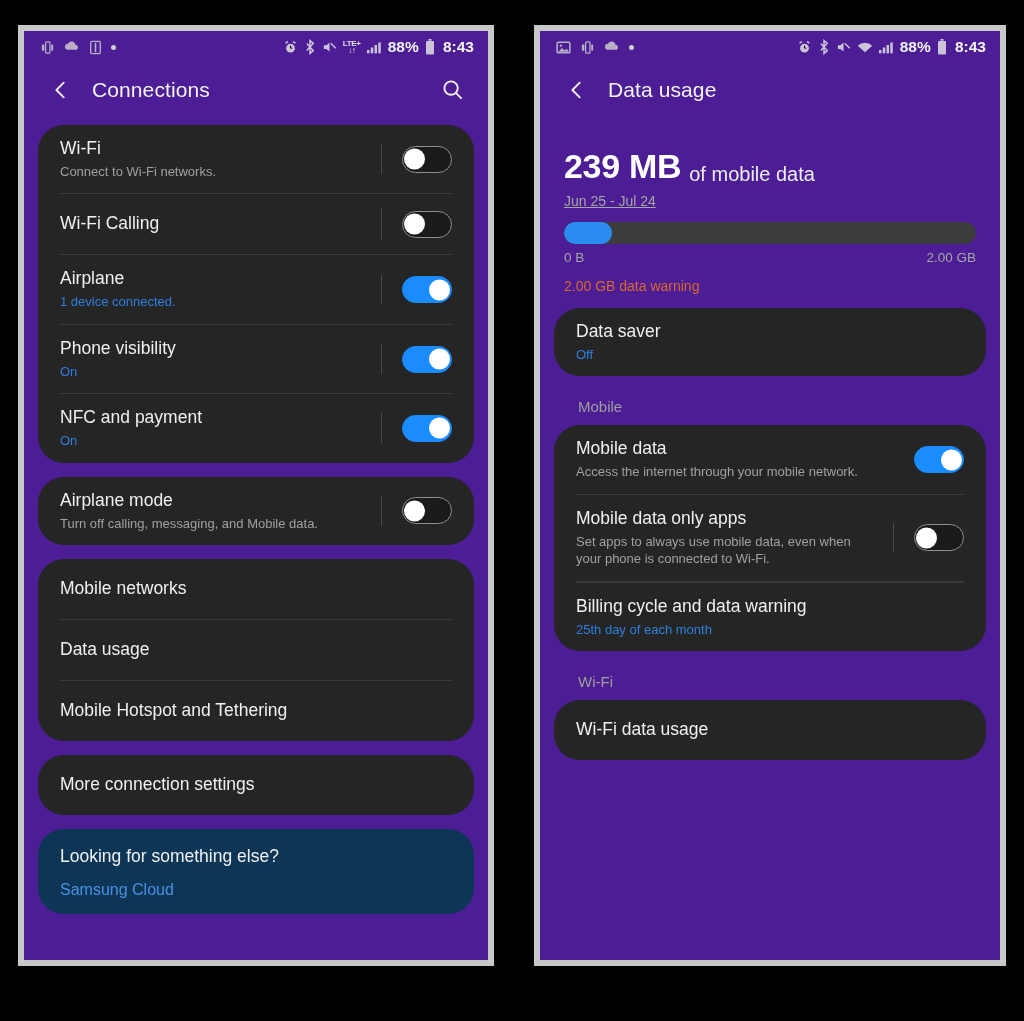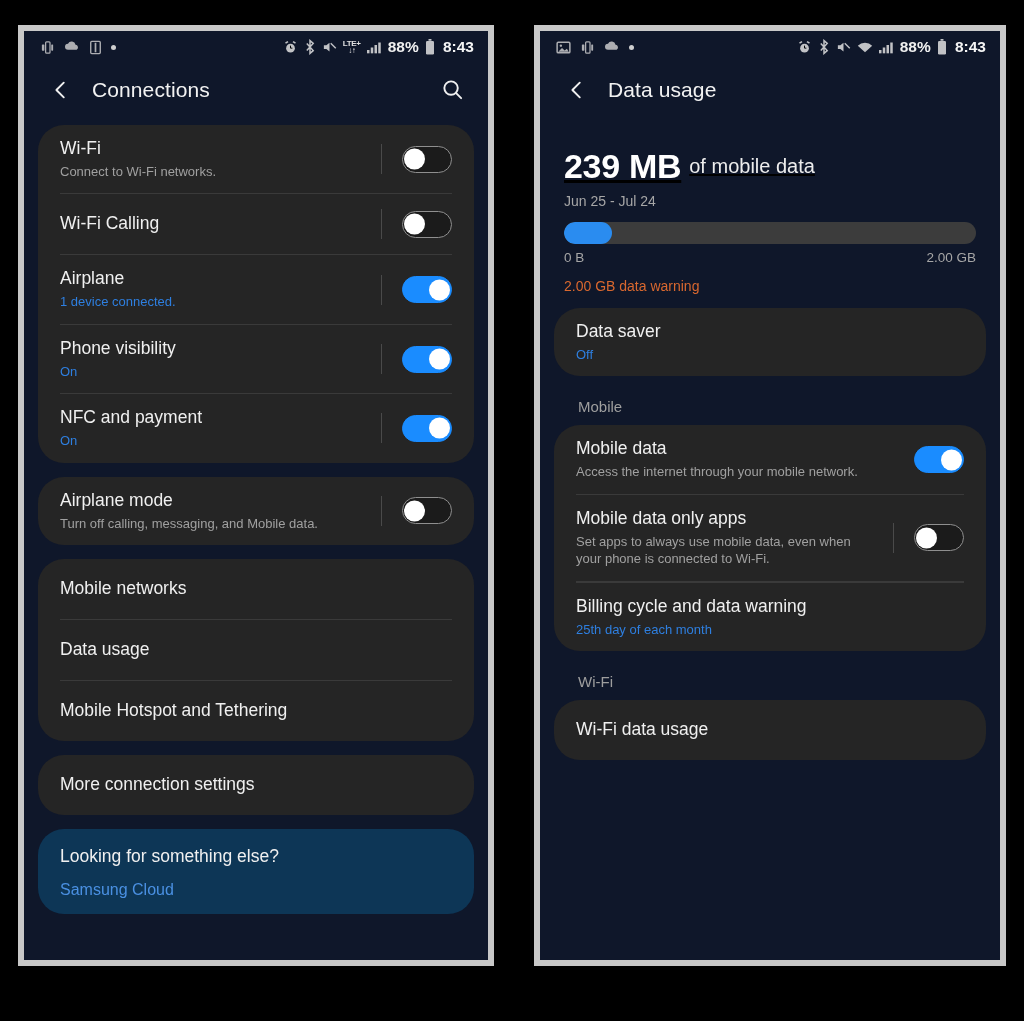--- a/index.html
+++ b/index.html
@@ -13,21 +13,21 @@
 
   
   .phone {
     position: absolute;
     background: #0a0a0a;
     border: 6px solid #c8c8c8;
     overflow: hidden;
   }
   .phone-left  { left: 18px;  top: 25px; width: 476px; height: 941px; }
   .phone-right { left: 534px; top: 25px; width: 472px; height: 941px; }
-  .screen { position: relative; width: 100%; height: 100%; background: #0f172a; overflow: hidden; }
+  .screen { position: relative; width: 100%; height: 100%; background: #4c1d95; overflow: hidden; }
 
   
   .statusbar {
     height: 32px; display: flex; align-items: center;
     padding: 0 14px 0 16px; color: #e8e8e8;
   }
   .sb-left { display: flex; align-items: center; gap: 9px; }
   .sb-right { margin-left: auto; display: flex; align-items: center; gap: 6px; }
   .sb-ico { display: inline-flex; align-items: center; justify-content: center; opacity: .82; }
   .sb-dot { width: 5px; height: 5px; border-radius: 50%; background: #cfcfcf; display:inline-block; }
@@ -73,24 +73,24 @@
   .tgl.on  { background: #1a8cff; border: 1.6px solid #1a8cff; }
   .tgl .knob {
     position: absolute; top: 50%; transform: translateY(-50%);
     width: 21px; height: 21px; border-radius: 50%; background: #ffffff;
   }
   .tgl.off .knob { left: 1px; }
   .tgl.on  .knob { right: 1px; }
 
   
   .usage-head { padding: 22px 24px 0 24px; }
-  .usage-amount { display: flex; align-items: center; text-decoration: underline; }
+  .usage-amount { display: flex; align-items: flex-end; }
   .usage-amount .big { font-size: 34px; font-weight: 700; color: #ffffff; letter-spacing: -.3px; }
   .usage-amount .of { font-size: 20px; color: #ededed; margin-left: 8px; }
-  .usage-period { font-size: 14px; color: #a6a6a6; margin-top: 7px; }
+  .usage-period { font-size: 14px; color: #a6a6a6; margin-top: 7px; text-decoration: underline; }
   .bar-track { margin-top: 13px; height: 22px; border-radius: 11px; background: #3c3c3c; overflow: hidden; }
   .bar-fill { height: 100%; background: #2a8cf0; border-radius: 11px; }
   .bar-labels { display: flex; justify-content: space-between; margin-top: 6px; }
   .bar-labels span { font-size: 13.5px; color: #a6a6a6; }
   .warn-line { margin-top: 13px; font-size: 14px; color: #d9682f; }
 
   .section-label { font-size: 15px; color: #9e9e9e; padding: 8px 24px 10px 24px; }
 </style>
 </head>
 <body>

